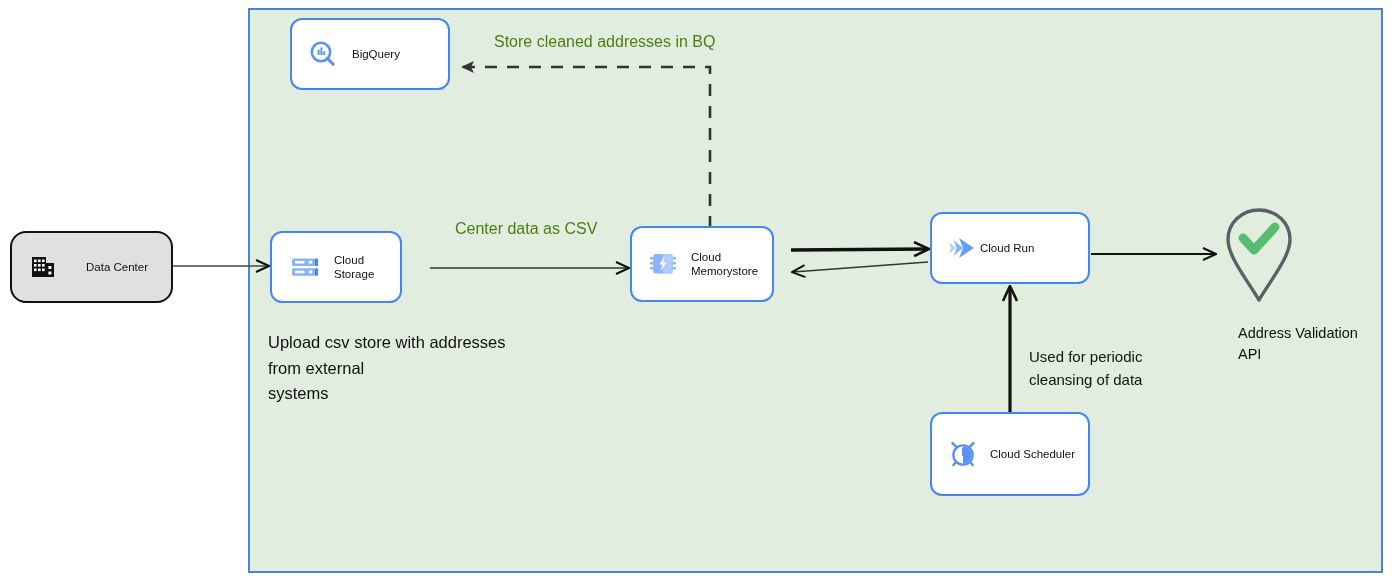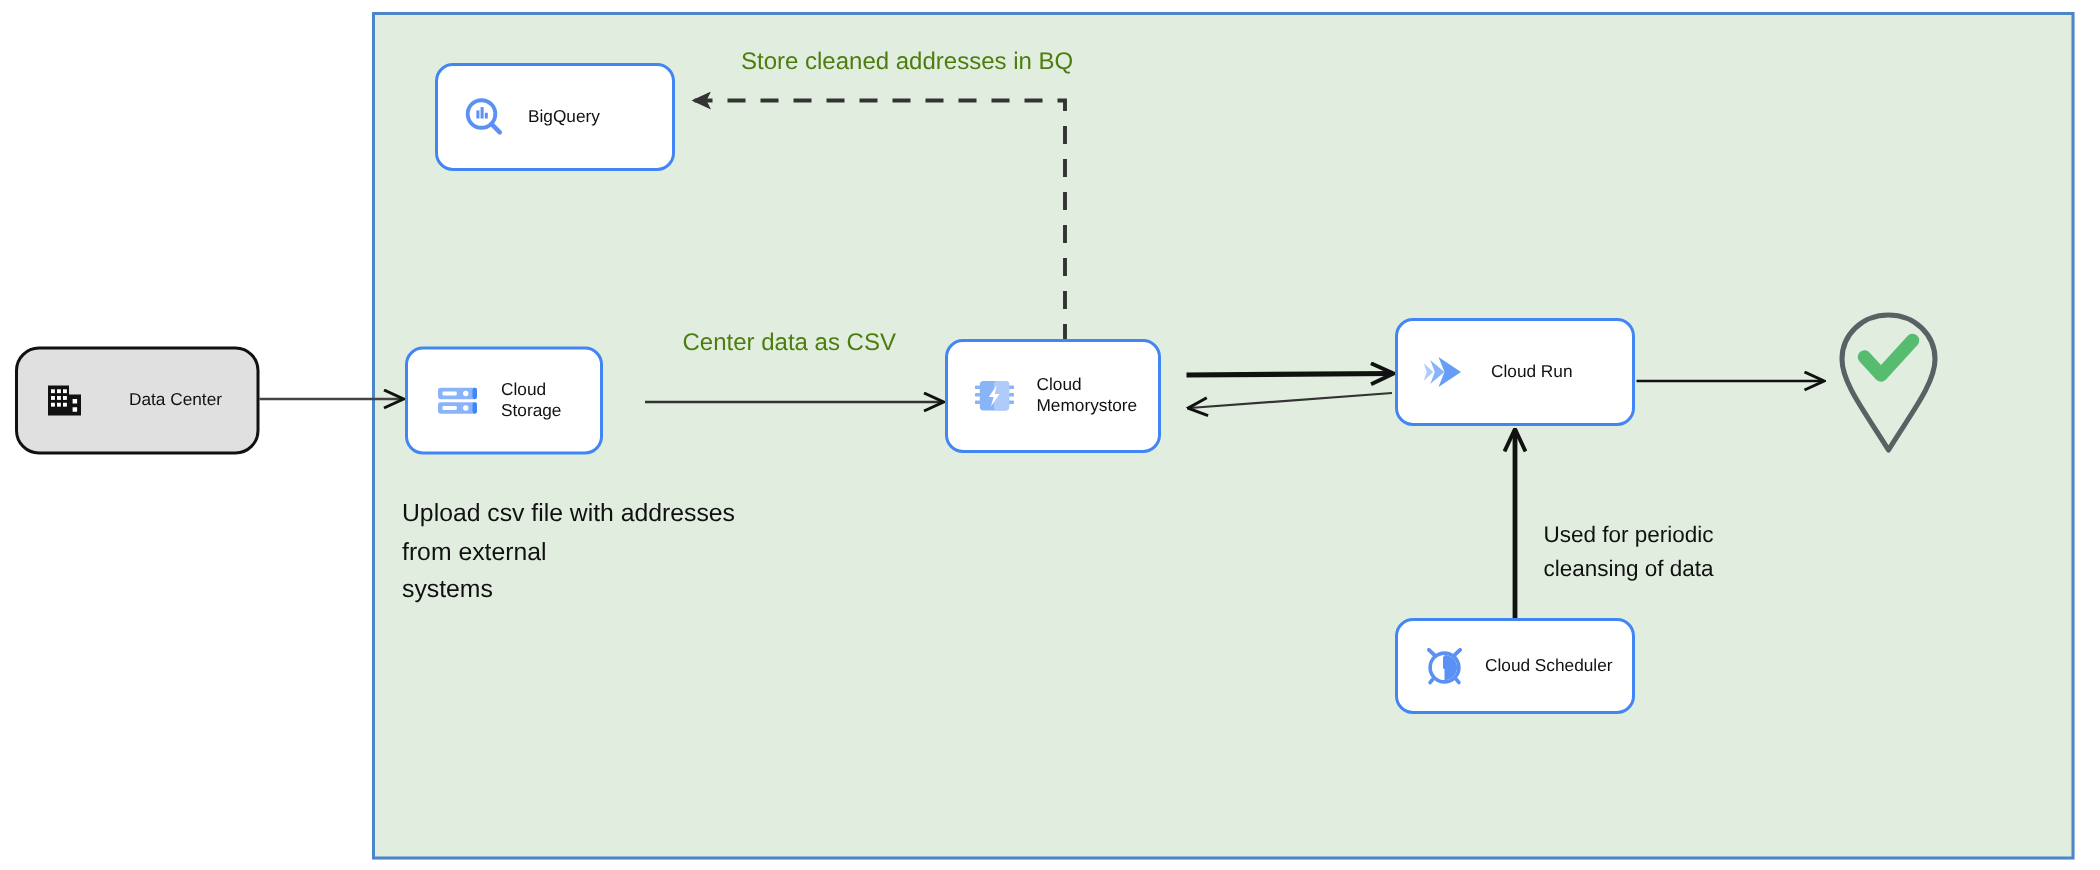--- a/index.html
+++ b/index.html
@@ -66,37 +66,37 @@
     top: 231px;
     width: 163px;
     height: 72px;
     background: #e0e0e0;
     border: 2.5px solid #111111;
     border-radius: 16px;
   }
   .node-datacenter .icon { margin-left: 18px; }
   .node-datacenter .node-label { margin-left: 30px; }
 
-  .node-bigquery   { left: 290px;  top: 42px;  width: 160px; height: 72px; }
+  .node-bigquery   { left: 290px;  top: 18px;  width: 160px; height: 72px; }
   .node-bigquery .icon { margin-left: 16px; }
   .node-bigquery .node-label { margin-left: 14px; }
 
   .node-storage    { left: 270px;  top: 231px; width: 132px; height: 72px; }
   .node-storage .icon { margin-left: 18px; }
   .node-storage .node-label { margin-left: 14px; }
 
   .node-memorystore{ left: 630px;  top: 226px; width: 144px; height: 76px; }
   .node-memorystore .icon { margin-left: 16px; }
   .node-memorystore .node-label { margin-left: 13px; }
 
   .node-cloudrun   { left: 930px;  top: 212px; width: 160px; height: 72px; }
   .node-cloudrun .icon { margin-left: 14px; }
-  .node-cloudrun .node-label { margin-left: 14px; }
-
-  .node-scheduler  { left: 930px;  top: 412px; width: 160px; height: 64px; }
+  .node-cloudrun .node-label { }
+
+  .node-scheduler  { left: 930px;  top: 412px; width: 160px; height: 84px; }
   .node-scheduler .icon { margin-left: 16px; }
   .node-scheduler .node-label { margin-left: 12px; }
 
   
   .marker-node {
     position: absolute;
     left: 1222px;
     top: 205px;
     width: 74px;
     height: 100px;
@@ -281,23 +281,25 @@
     </span>
     <span class="node-label">Cloud Scheduler</span>
   </div>
 
   <div class="marker-node">
     <svg width="74" height="100" viewBox="0 0 74 100">
       <path d="M37,5 C19.5,5 6,18 6,34.5 C6,51 23,72 37,95 C51,72 68,51 68,34.5 C68,18 54.5,5 37,5 Z" fill="none" stroke="#596165" stroke-width="3.4" stroke-linejoin="round"></path>
       <path d="M21,33 L32,45 L53,22" fill="none" stroke="#57bb70" stroke-width="9" stroke-linecap="round" stroke-linejoin="round"></path>
     </svg>
   </div>
+  <div class="marker-caption" style="white-space: pre-line;">Address Validation
+API</div>
 
   <div class="edge-caption caption-store-bq">Store cleaned addresses in BQ</div>
   <div class="edge-caption caption-export-csv">Center data as CSV</div>
 
-  <div class="note note-upload">Upload csv file with addresses
+  <div class="note note-upload">Upload csv store with addresses
 from external
 systems</div>
   <div class="note note-sched">Used for periodic
 cleansing of data</div>
 
 </div>
 
 </body></html>

